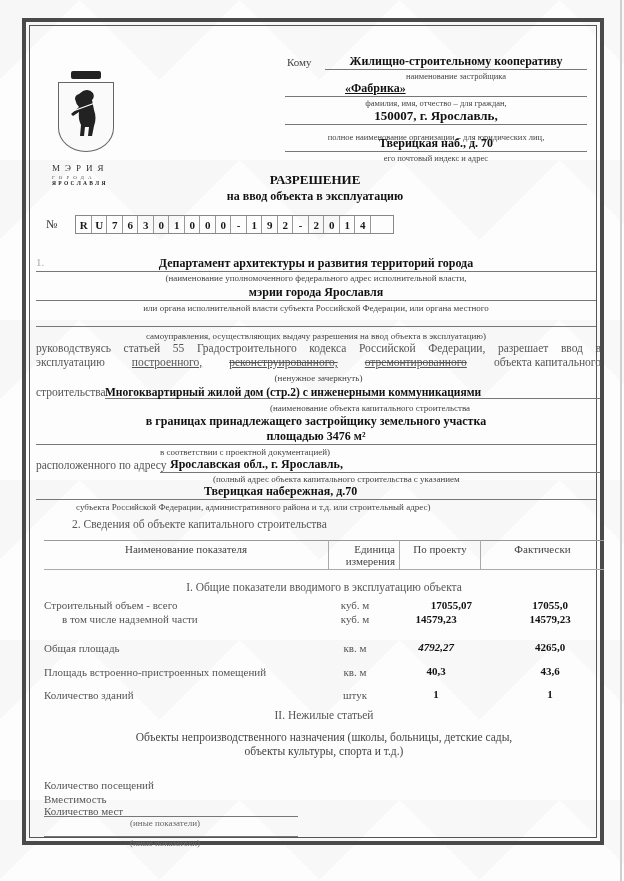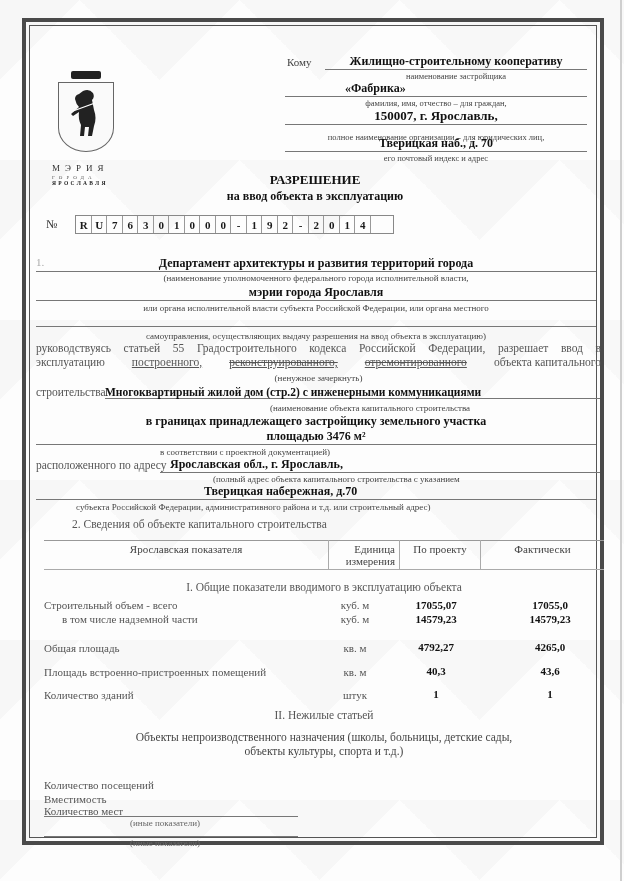--- a/index.html
+++ b/index.html
@@ -76,21 +76,21 @@
 </div>
 <div class="mayor-text">
   <div class="mayor-1">МЭРИЯ</div>
   <div class="mayor-2">ГОРОДА</div>
   <div class="mayor-3">ЯРОСЛАВЛЯ</div>
 </div>
 
 <div class="abs norm" style="left:287px; top:56px; color:#444;">Кому</div>
 <div class="abs bold uline" style="left:325px; top:54px; width:262px; font-size:12px; text-align:center;">Жилищно-строительному кооперативу</div>
 <div class="abs small center" style="left:325px; top:71px; width:262px;">наименование застройщика</div>
-<div class="abs bold uline" style="left:285px; top:81px; width:302px; font-size:12px; padding-left:60px; box-sizing:border-box;">«Фабрика»</div>
+<div class="abs bold uline" style="left:285px; top:81px; width:302px; font-size:12px; padding-left:60px; box-sizing:border-box;text-decoration:underline;">«Фабрика»</div>
 <div class="abs small center" style="left:285px; top:98px; width:302px;">фамилия, имя, отчество – для граждан,</div>
 <div class="abs bold uline center" style="left:285px; top:108px; width:302px; font-size:13px;">150007,  г. Ярославль,</div>
 <div class="abs small center" style="left:285px; top:126px; width:302px;margin-top:6px;">полное наименование организации – для юридических лиц,</div>
 <div class="abs bold uline center" style="left:285px; top:136px; width:302px; font-size:12px;">Тверицкая наб., д. 70</div>
 <div class="abs small center" style="left:285px; top:153px; width:302px;">его почтовый индекс и адрес</div>
 
 <div class="abs bold center" style="left:150px; top:172px; width:330px; font-size:13px;">РАЗРЕШЕНИЕ</div>
 <div class="abs bold center" style="left:150px; top:189px; width:330px; font-size:12px;">на ввод объекта в эксплуатацию</div>
 
 <div class="num-row">
@@ -114,21 +114,21 @@
     <div class="num-box">2</div>
     <div class="num-box">0</div>
     <div class="num-box">1</div>
     <div class="num-box">4</div>
     <div class="num-box"></div>
   </div>
 </div>
 
 <div class="abs norm" style="left:36px; top:256px; color:#aaa;">1.</div>
 <div class="abs bold uline center" style="left:36px; top:256px; width:560px; font-size:12px;">Департамент архитектуры и развития территорий города</div>
-<div class="abs small center" style="left:36px; top:273px; width:560px; font-size:9px;">(наименование уполномоченного федерального города исполнительной власти,</div>
+<div class="abs small center" style="left:36px; top:273px; width:560px; font-size:9px;">(наименование уполномоченного федерального адрес исполнительной власти,</div>
 <div class="abs bold uline center" style="left:36px; top:285px; width:560px; font-size:12px;">мэрии города Ярославля</div>
 <div class="abs small center" style="left:36px; top:303px; width:560px; font-size:9px;">или органа исполнительной власти субъекта Российской Федерации, или органа местного</div>
 <div class="abs uline" style="left:36px; top:325px; width:560px; height:1px;"></div>
 <div class="abs small center" style="left:36px; top:331px; width:560px; font-size:9px;">самоуправления, осуществляющих выдачу разрешения на ввод объекта в эксплуатацию)</div>
 
 <div class="abs" style="left:36px; top:342px; width:565px; font-size:11.5px; color:#555; text-align:justify; text-align-last:justify; white-space:nowrap;">руководствуясь статьей 55 Градостроительного кодекса Российской Федерации, разрешает ввод в</div>
 <div class="abs" style="left:36px; top:356px; width:565px; font-size:11.5px; color:#555; display:flex; justify-content:space-between;">
   <span>эксплуатацию</span>
   <span style="text-decoration:underline;">построенного,</span>
   <span class="strike" style="text-decoration:underline line-through;">реконструированного,</span>
@@ -146,43 +146,43 @@
 <div class="abs bold uline" style="left:160px; top:457px; width:440px; font-size:12px; padding-left:10px; box-sizing:border-box;">Ярославская обл., г. Ярославль,</div>
 <div class="abs small" style="left:213px; top:474px; font-size:9px;">(полный адрес объекта капитального строительства с указанием</div>
 <div class="abs bold uline" style="left:36px; top:484px; width:560px; font-size:12px; padding-left:168px; box-sizing:border-box;">Тверицкая набережная,  д.70</div>
 <div class="abs small" style="left:76px; top:502px; font-size:9px;">субъекта Российской Федерации, административного района и т.д. или строительный адрес)</div>
 
 <div class="abs norm" style="left:72px; top:518px; font-size:11.5px;">2. Сведения об объекте капитального строительства</div>
 
 <table class="indicators">
   <tbody>
       <tr>
-    <th style="width:276px;">Ярославская показателя</th>
+    <th style="width:276px;">Наименование показателя</th>
     <th style="width:62px;text-align:right;">Единица измерения</th>
     <th style="width:72px;">По проекту</th>
     <th>Фактически</th>
   </tr>
 </tbody>
   </table>
 
 <div class="abs norm center" style="left:44px; top:581px; width:560px; font-size:11.5px;">I. Общие показатели вводимого в эксплуатацию объекта</div>
 
 <div class="row" style="left:44px; top:599px;">Строительный объем - всего</div>
 <div class="row" style="left:325px; top:599px; width:60px; text-align:center;">куб. м</div>
-<div class="val" style="left:400px; top:599px; width:72px;">17055,07</div>
+<div class="val" style="left:400px; top:599px; width:72px;text-align:right;">17055,07</div>
 <div class="val" style="left:500px; top:599px; width:100px;">17055,0</div>
 
 <div class="row" style="left:62px; top:613px;">в том числе надземной части</div>
 <div class="row" style="left:325px; top:613px; width:60px; text-align:center;">куб. м</div>
 <div class="val" style="left:400px; top:613px; width:72px;">14579,23</div>
 <div class="val" style="left:500px; top:613px; width:100px;">14579,23</div>
 
 <div class="row" style="left:44px; top:642px;">Общая площадь</div>
 <div class="row" style="left:325px; top:642px; width:60px; text-align:center;">кв. м</div>
-<div class="val" style="left:400px; top:641px; width:72px;">4792,27</div>
+<div class="val" style="left:400px; top:641px; width:72px;font-style:italic;">4792,27</div>
 <div class="val" style="left:500px; top:641px; width:100px;">4265,0</div>
 
 <div class="row" style="left:44px; top:666px;">Площадь встроенно-пристроенных помещений</div>
 <div class="row" style="left:325px; top:666px; width:60px; text-align:center;">кв. м</div>
 <div class="val" style="left:400px; top:665px; width:72px;">40,3</div>
 <div class="val" style="left:500px; top:665px; width:100px;">43,6</div>
 
 <div class="row" style="left:44px; top:689px;text-align:center;">Количество зданий</div>
 <div class="row" style="left:325px; top:689px; width:60px; text-align:center;">штук</div>
 <div class="val" style="left:400px; top:688px; width:72px;">1</div>

